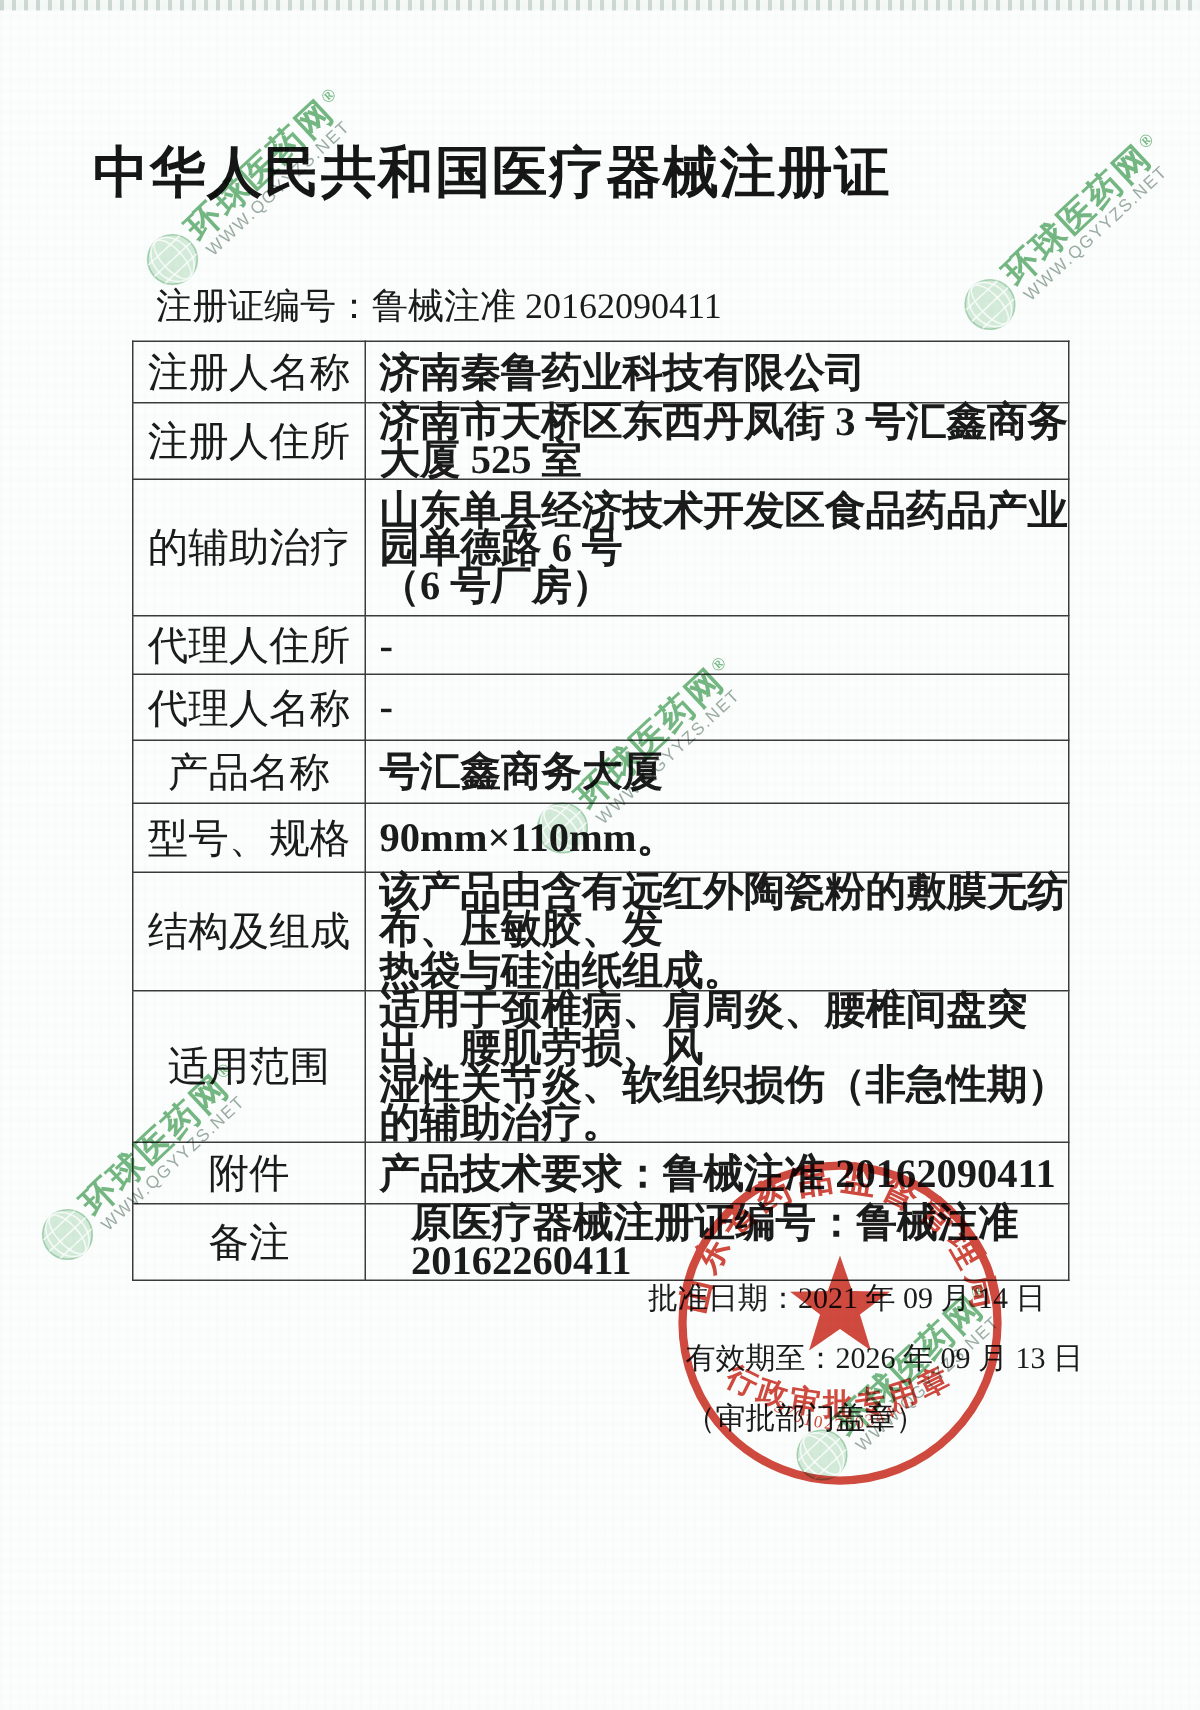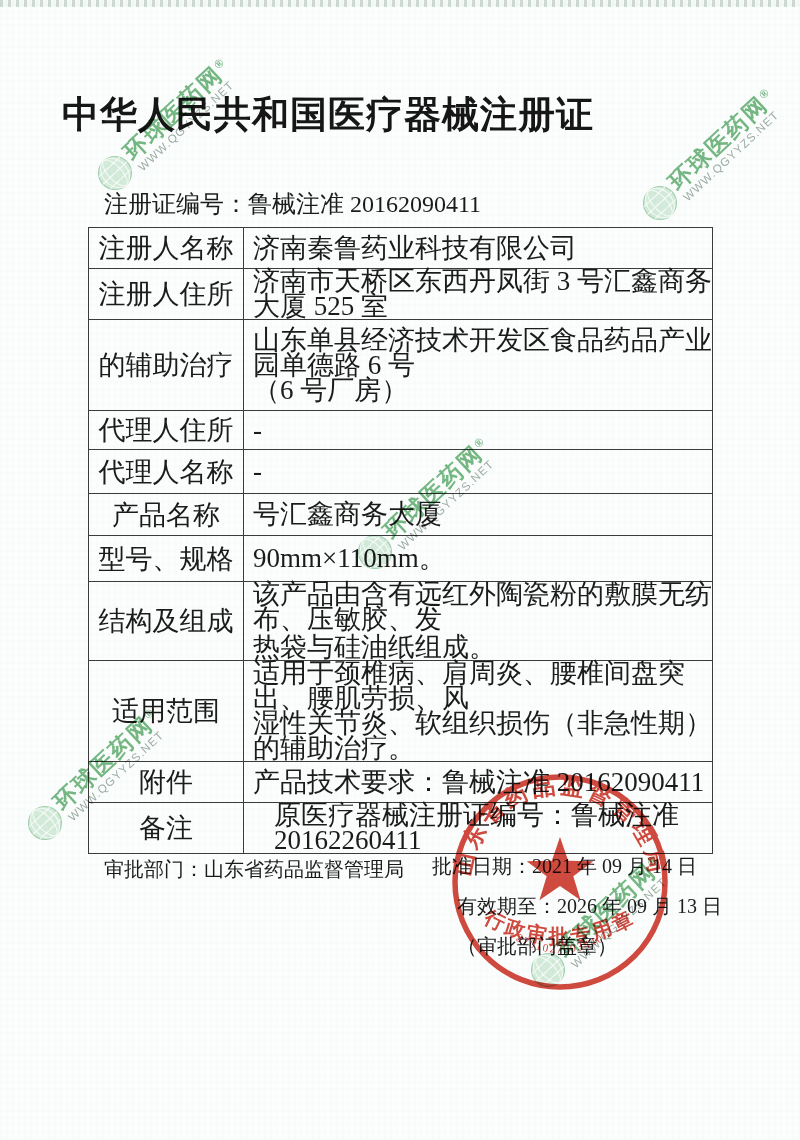--- a/index.html
+++ b/index.html
@@ -22,21 +22,21 @@
   }
   .reg-line { position:absolute; left:104px; top:188px; font-size:24px; }
   table.cert-table {
     position:absolute; left:88px; top:227px; width:624px;
     border-collapse:collapse; table-layout:fixed;
   }
   .cert-table td { border:1.6px solid #3b3b3b; font-size:27px; vertical-align:middle; }
   .label-cell { width:155px; text-align:center; }
   .value-cell { width:469px; padding-left:9px; }
   .value-cell.indent { padding-left:30px; }
-  .value-cell div { line-height:25px; }
+  .value-cell div { line-height:25px;font-weight:bold; }
   .value-cell.loose div + div { }
   .value-cell.tight div + div { margin-top:3px; }
   .cert-table tr:nth-child(1){height:41px}
   .cert-table tr:nth-child(2){height:44px}
   .cert-table tr:nth-child(3){height:91px}
   .cert-table tr:nth-child(4){height:39px}
   .cert-table tr:nth-child(5){height:44px}
   .cert-table tr:nth-child(6){height:42px}
   .cert-table tr:nth-child(7){height:46px}
   .cert-table tr:nth-child(8){height:57px}
@@ -152,21 +152,20 @@
         </tr>
         <tr>
           <td class="label-cell">备注</td>
           <td class="value-cell indent">
             <div>原医疗器械注册证编号：鲁械注准 20162260411</div>
           </td>
         </tr>
       </tbody>
   </table>
 
-  <div class="footer-left">审批部门：山东省药品监督管理局</div>
 
   <div class="footer-right">
     <div class="fr-line">批准日期：2021 年 09 月 14 日</div>
     <div class="fr-line">有效期至：2026 年 09 月 13 日</div>
     <div class="fr-line">（审批部门盖章）</div>
   </div>
 
   <svg class="seal" viewBox="0 0 226 226">
     <defs>
       <path id="arcTop" d="M 30,149 A 90,90 0 1 1 196,149" fill="none"></path>

